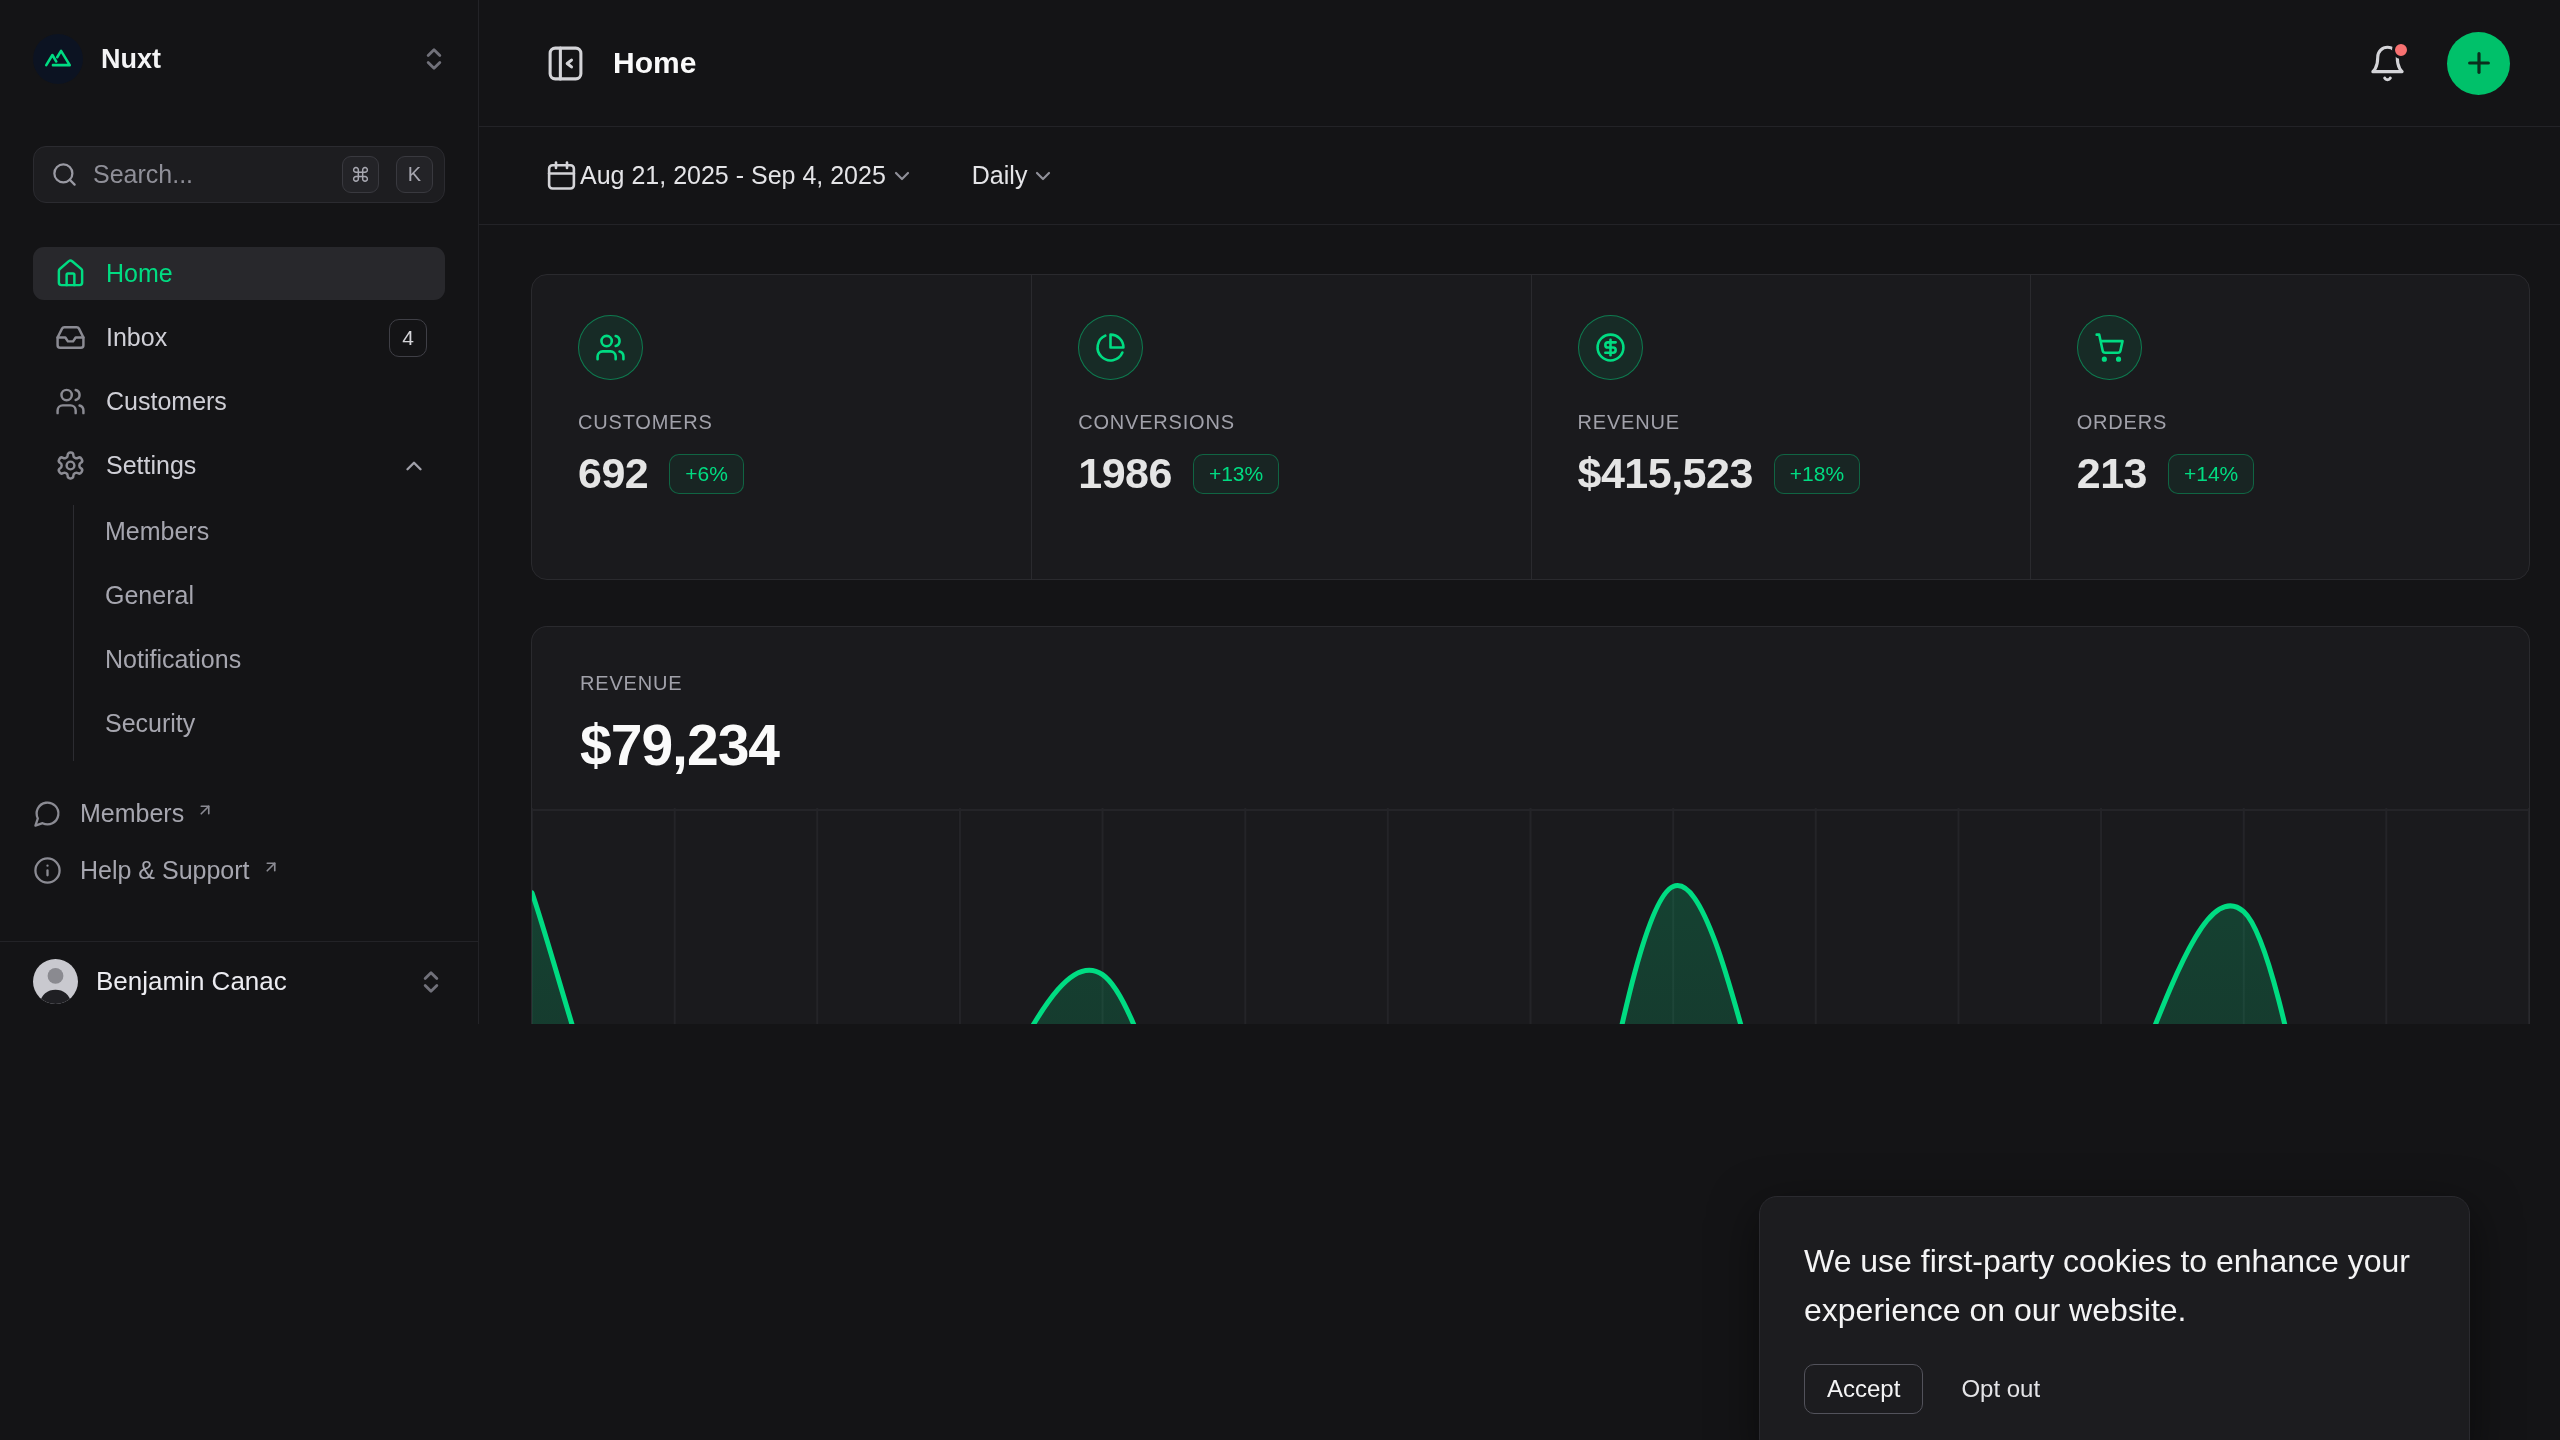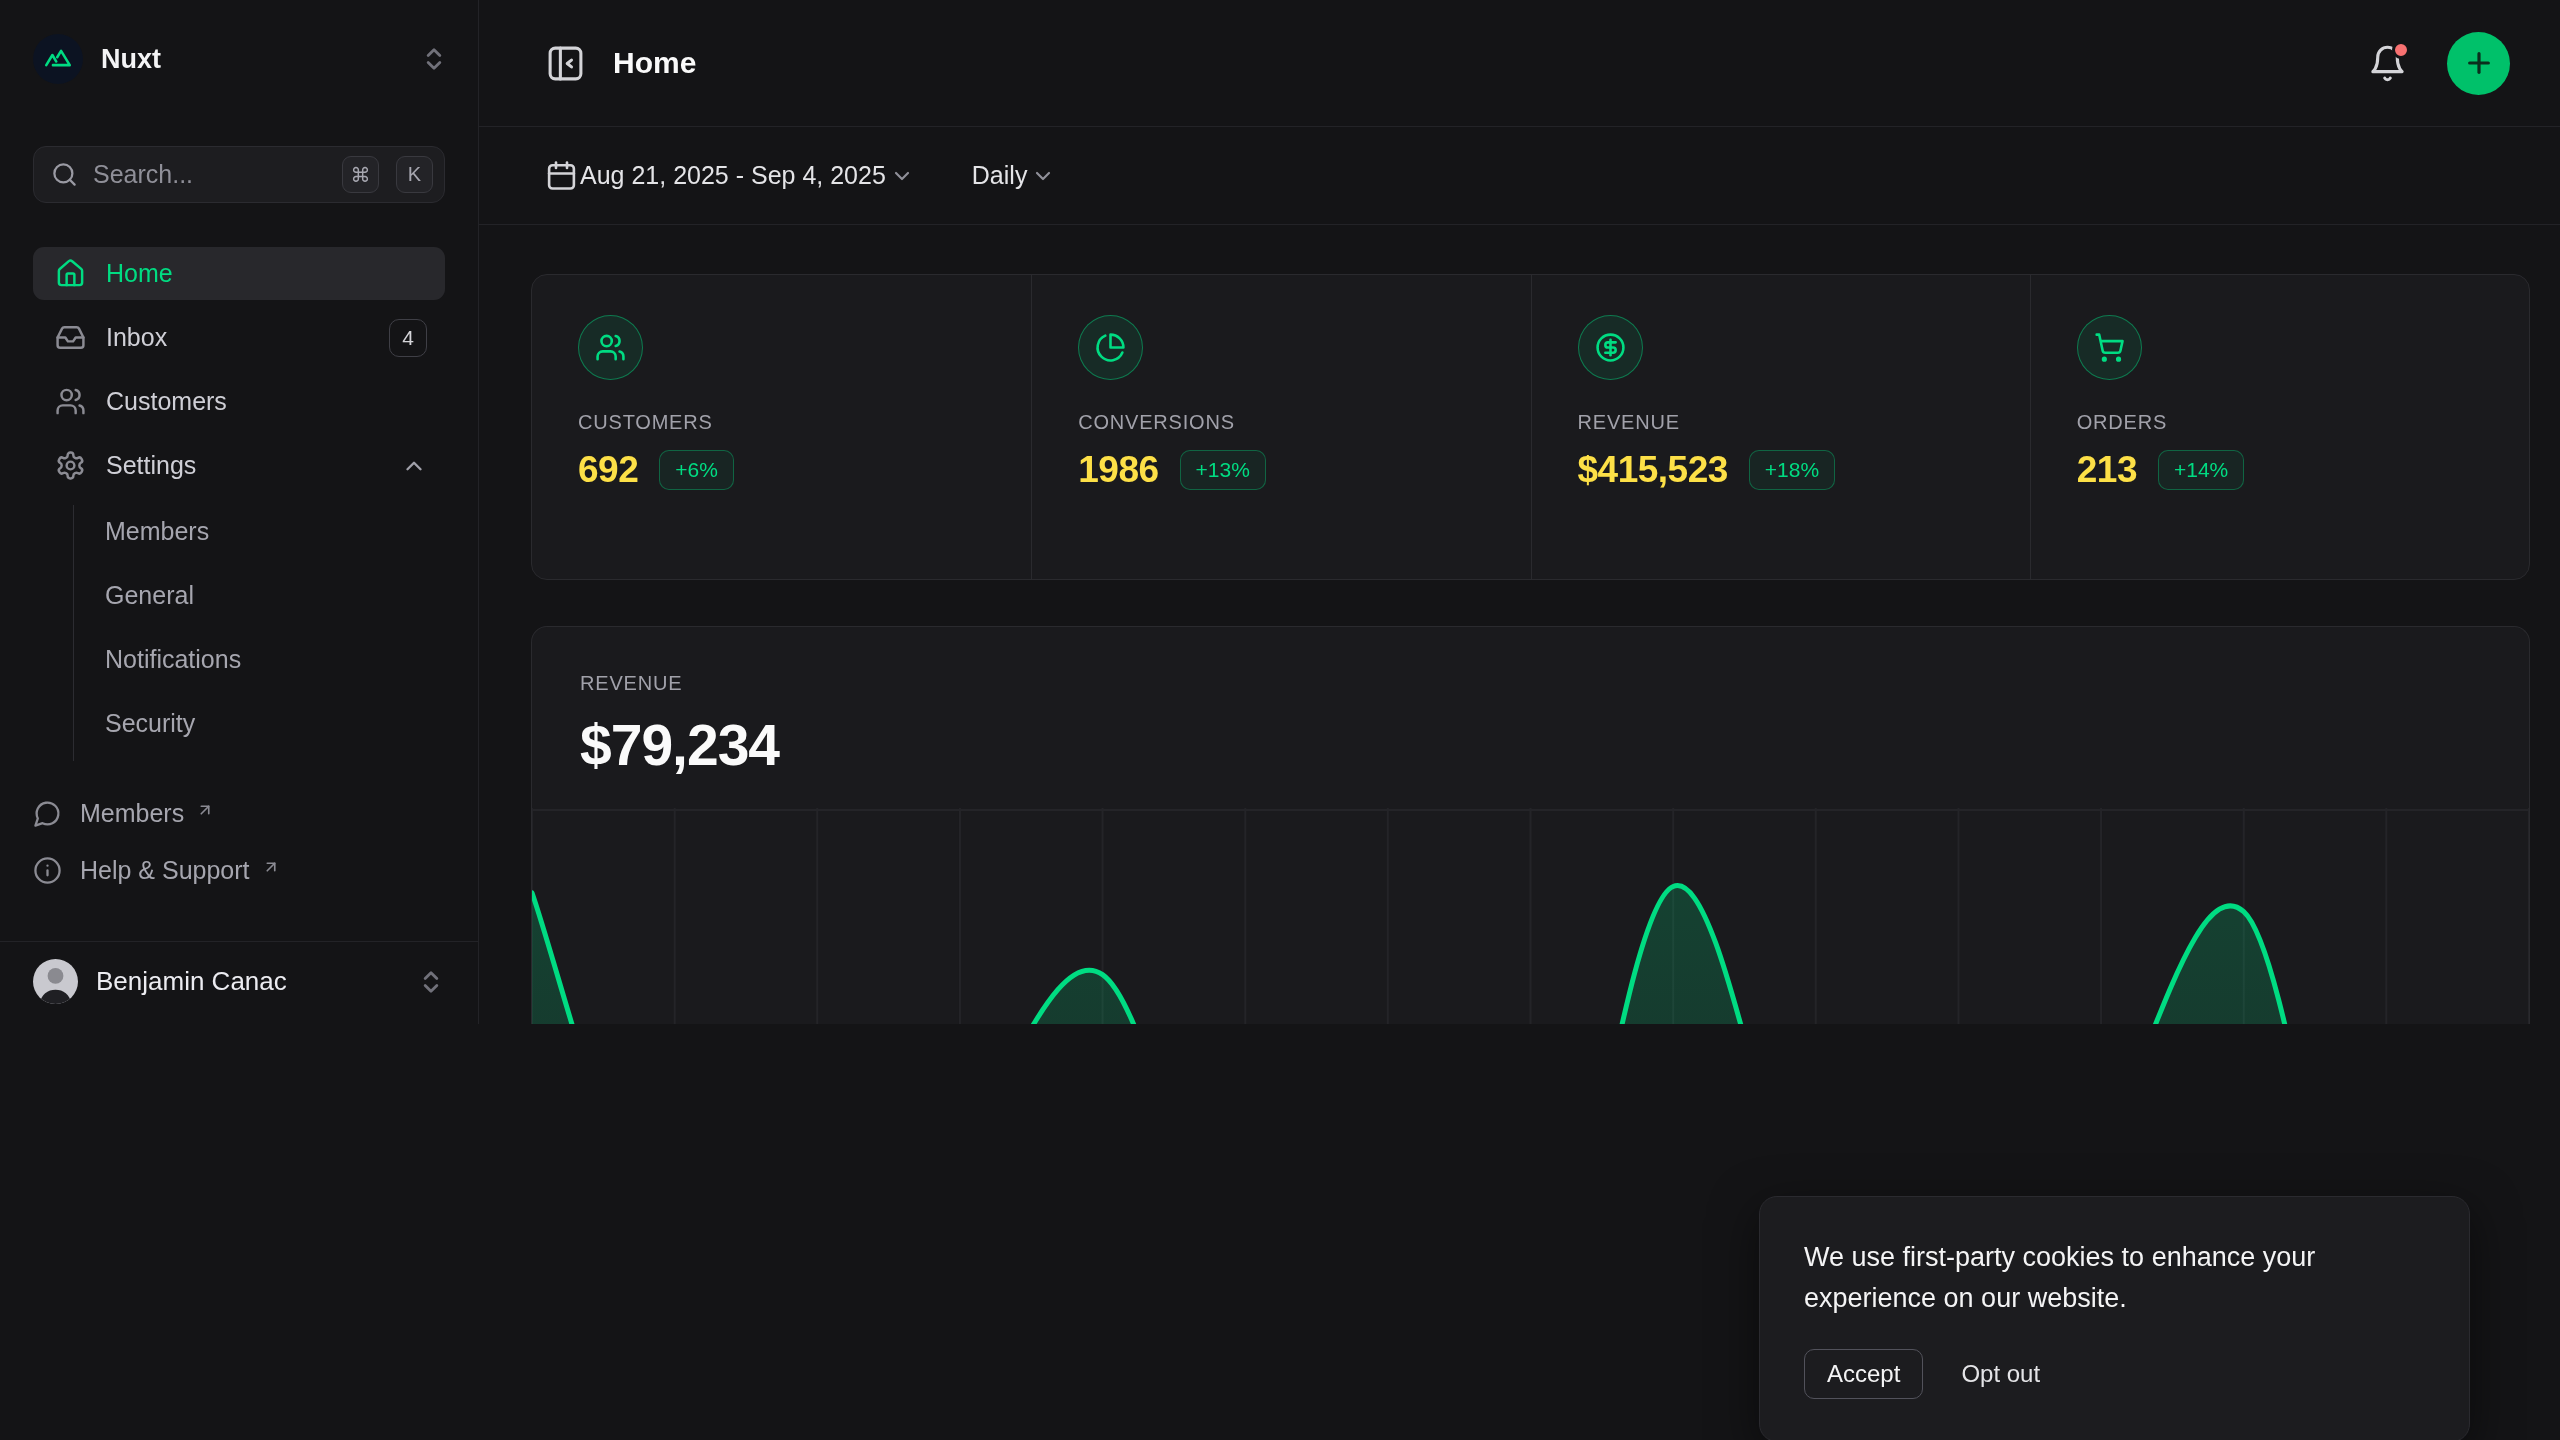--- a/index.html
+++ b/index.html
@@ -69,33 +69,33 @@
 
   .content { flex:1; padding:49px 30px 0 52px; overflow:hidden; }
 
   .stats-card { height:306px; background:#1a1a1d; border:1.5px solid #2a2a2e; border-radius:16px; display:grid; grid-template-columns:repeat(4,1fr); overflow:hidden; }
   .stat { padding:40px 46px; }
   .stat + .stat { border-left:1.5px solid #2a2a2e; }
   .stat-icon { width:65px; height:65px; border-radius:50%; background:rgba(0,220,130,0.09); border:1.5px solid rgba(0,220,130,0.45); display:flex; align-items:center; justify-content:center; }
   .stat-icon svg { width:31px; height:31px; color:#00DC82; }
   .stat-label { margin-top:31px; font-size:20px; letter-spacing:0.8px; color:#a1a1aa; font-weight:500; }
   .stat-value-row { margin-top:15px; display:flex; align-items:center; gap:21px; }
-  .stat-value { font-size:37px; font-weight:700; color:#fde047; letter-spacing:-0.5px; }
+  .stat-value { font-size:43px; font-weight:700; color:#e5e5e5; letter-spacing:-0.5px; }
   .stat-delta { padding:7px 15px; border-radius:10px; border:1.5px solid rgba(0,220,130,0.35); background:rgba(0,220,130,0.06); color:#00DC82; font-size:21px; font-weight:500; }
 
   .chart-card { margin-top:46px; height:900px; background:#1a1a1d; border:1.5px solid #2a2a2e; border-bottom:none; border-radius:16px 16px 0 0; position:relative; overflow:hidden; }
   .chart-head { padding:45px 48px 0; }
   .chart-label { font-size:20px; letter-spacing:0.8px; color:#a1a1aa; font-weight:500; }
   .chart-value { margin-top:17px; font-size:57px; font-weight:700; color:#fafafa; letter-spacing:-1px; }
   .chart-plot { position:absolute; left:0; right:0; top:181px; bottom:0; }
   .chart-plot svg { width:100%; height:100%; display:block; }
 
   
   .cookie-banner { position:fixed; left:1759px; top:1196px; width:711px; background:#1c1c1f; border:1px solid #2a2a2f; border-radius:18px; padding:40px 44px 42px; box-shadow:0 14px 48px rgba(0,0,0,0.5); }
-  .cookie-text { font-size:27px; color:#f4f4f5; line-height:1.52; }
+  .cookie-text { font-size:32px; color:#f4f4f5; line-height:1.52; }
   .cookie-actions { margin-top:30px; display:flex; align-items:center; gap:38px; }
   .accept-btn { background:transparent; border:1.5px solid #52525b; border-radius:10px; padding:10px 22px; font-size:24px; color:#f4f4f5; font-family:inherit; cursor:pointer; }
   .optout-btn { background:none; border:none; font-size:24px; color:#e4e4e7; font-family:inherit; cursor:pointer; padding:0; }
 </style>
 </head>
 <body>
 
 <div class="app">
 
   <aside class="sidebar">

